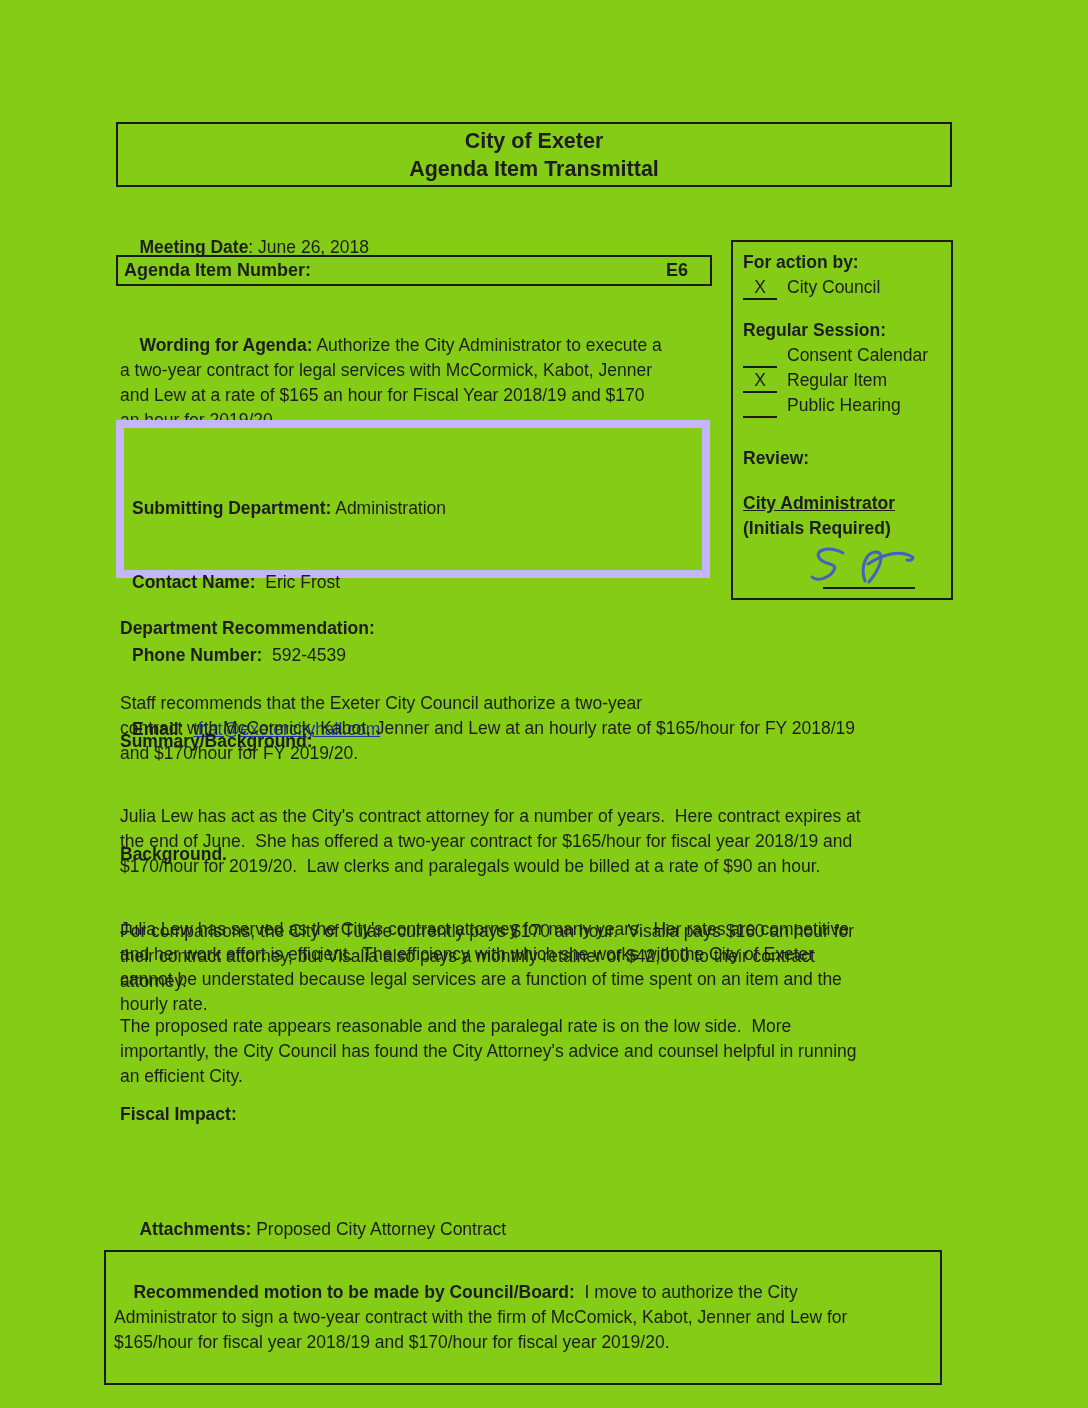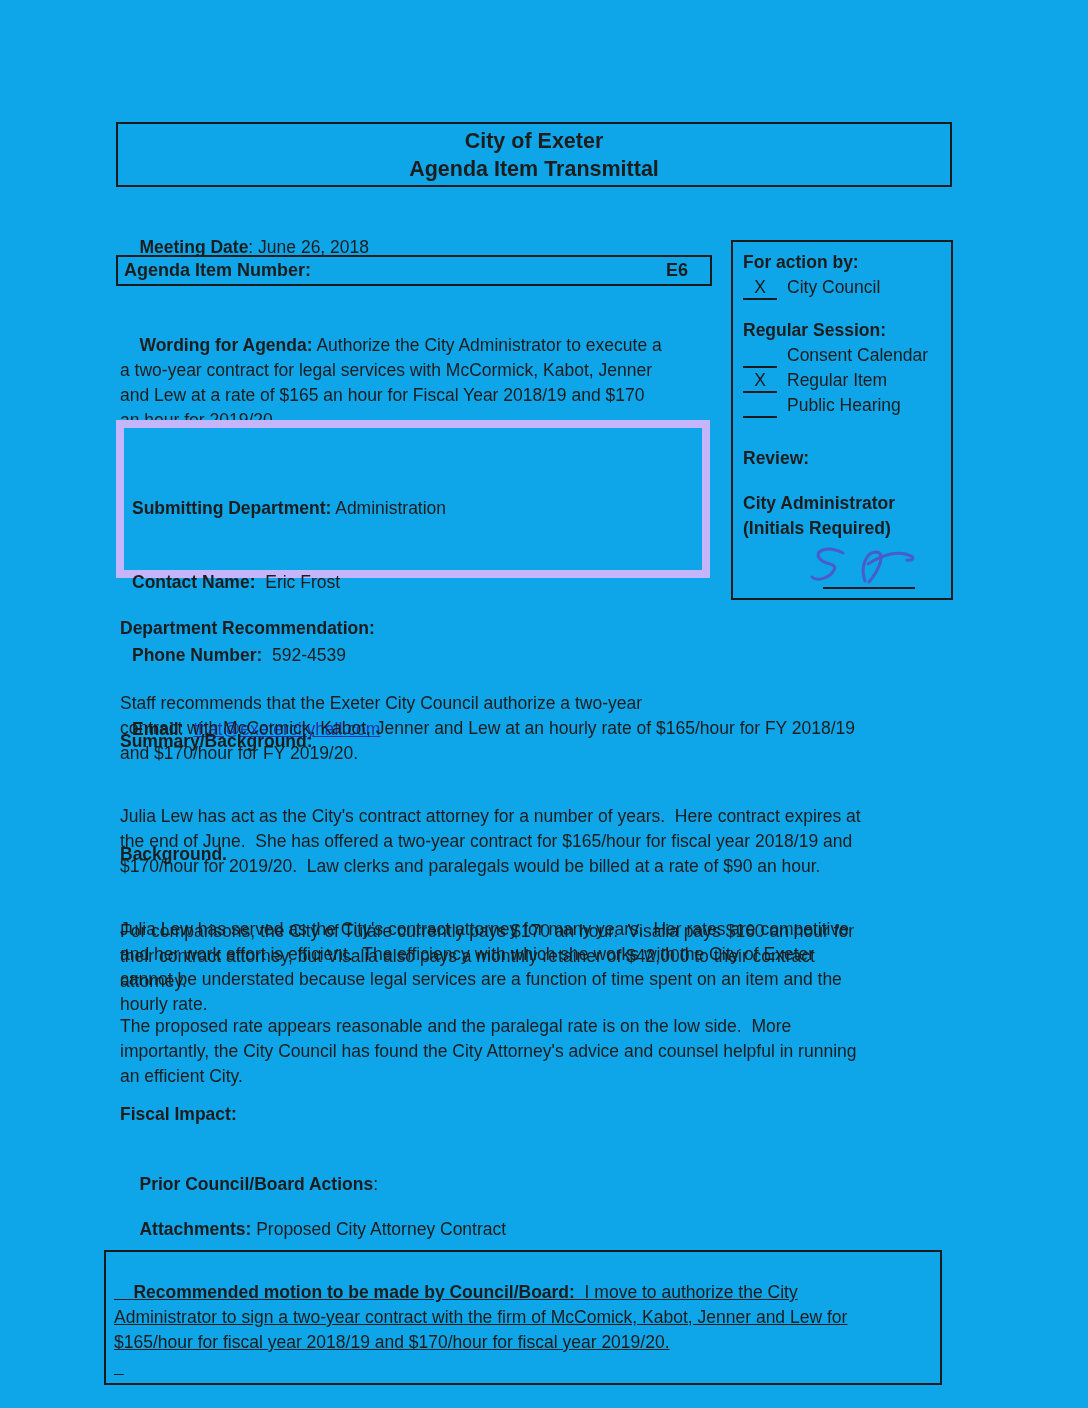--- a/index.html
+++ b/index.html
@@ -1,19 +1,19 @@
 <!DOCTYPE html>
 <html><head>
 <meta charset="utf-8">
 <style>
   html,body { margin:0; padding:0; background:#ffffff; }
   .page {
     position:relative;
     width:1088px; height:1408px;
-    background:#0ea5e9;
+    background:#84cc16;
     font-family:"Liberation Sans", sans-serif;
     color:#1d1d1d;
     overflow:hidden;
   }
   .abs { position:absolute; }
   .txt { font-size:17.5px; line-height:25px; white-space:pre-wrap; }
   b, .bold { font-weight:bold; }
 
   
   .title-box {
@@ -42,21 +42,21 @@
   }
   .ap-heading { font-weight:bold; }
   .check-row { display:flex; align-items:flex-end; }
   .check-blank {
     display:inline-block; min-width:34px; height:23px;
     border-bottom:2px solid #1b1b1b;
     text-align:center; margin-right:10px; flex:0 0 auto;
   }
   .mt-session { margin-top:18px; }
   .mt-review { margin-top:28px; }
-  .mt-admin { margin-top:20px; }
+  .mt-admin { margin-top:20px;text-decoration:underline; }
   .signature-wrap { position:relative; margin:2px 0 0 62px; width:120px; height:48px; }
   .signature-wrap svg { position:absolute; left:0; top:0; }
   .sig-underline {
     position:absolute; left:18px; bottom:2px; width:92px; height:0;
     border-bottom:2.5px solid #1b1b1b;
   }
 
   
   .submit-box {
     left:116px; top:420px; width:562px; height:104px;
@@ -67,21 +67,20 @@
   }
   .email-link { color:#2533a8; text-decoration:underline; }
 
   
   .motion-box {
     left:104px; top:1250px; width:818px; min-height:66px;
     border:2.5px solid #1b1b1b;
     padding:3px 8px;
     font-size:17.5px; line-height:25px;
     white-space:pre-wrap;
-    text-decoration:underline;
   }
 </style>
 </head>
 <body>
 
 <div class="page">
 
   <div class="abs title-box">
     <div>City of Exeter</div>
     <div>Agenda Item Transmittal</div>
@@ -173,23 +172,20 @@
   <div class="abs txt" style="left:120px; top:919px; width:940px;">For comparisons, the City of Tulare currently pays $170 an hour.  Visalia pays $160 an hour for
 their contract attorney, but Visalia also pays a monthly retainer of $42,000 to their contract
 attorney.</div>
 
   <div class="abs txt" style="left:120px; top:1014px; width:940px;">The proposed rate appears reasonable and the paralegal rate is on the low side.  More
 importantly, the City Council has found the City Attorney's advice and counsel helpful in running
 an efficient City.</div>
 
   <div class="abs txt bold" style="left:120px; top:1102px;">Fiscal Impact:</div>
 
-  <div class="abs txt" style="left:120px; top:1147px;">
-    <b>Prior Council/Board Actions</b><span>:</span>
-  </div>
 
   <div class="abs txt" style="left:120px; top:1192px;">
     <b>Attachments:</b><span> Proposed City Attorney Contract</span>
   </div>
 
   <div class="abs motion-box">
     <b>Recommended motion to be made by Council/Board:</b><span>  I move to authorize the City
 Administrator to sign a two-year contract with the firm of McComick, Kabot, Jenner and Lew for
 $165/hour for fiscal year 2018/19 and $170/hour for fiscal year 2019/20.</span>
   </div>

